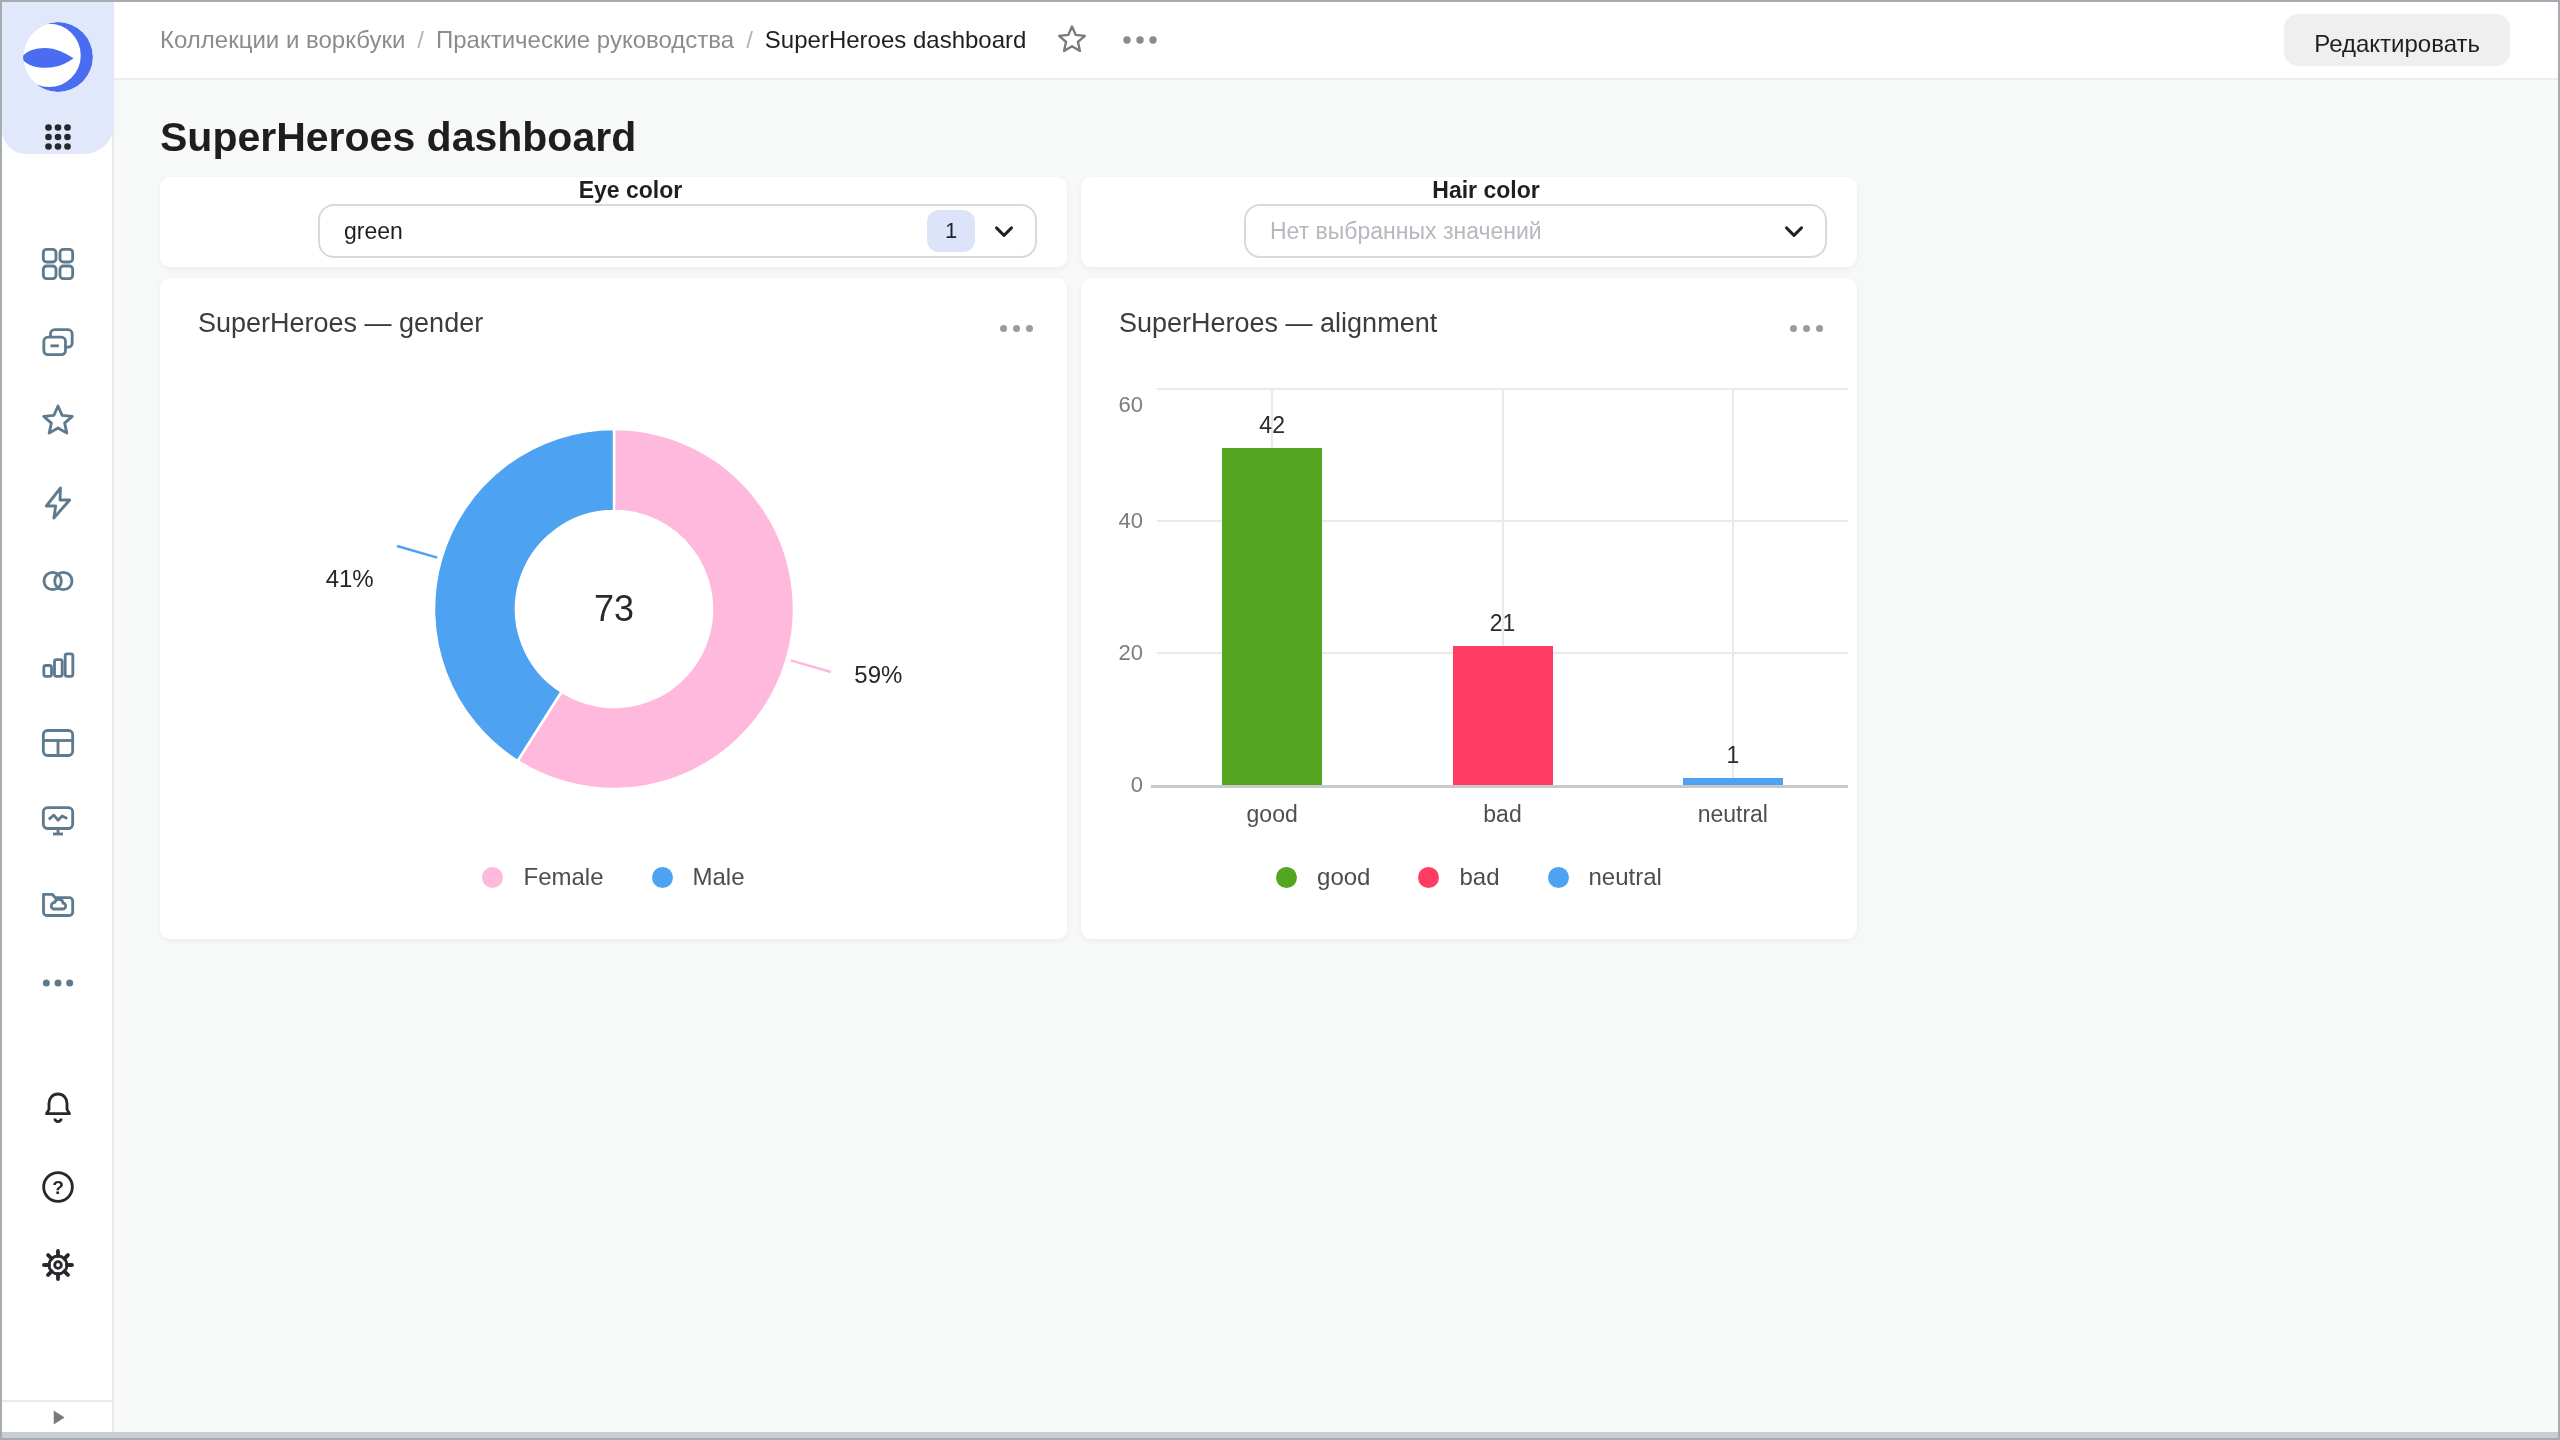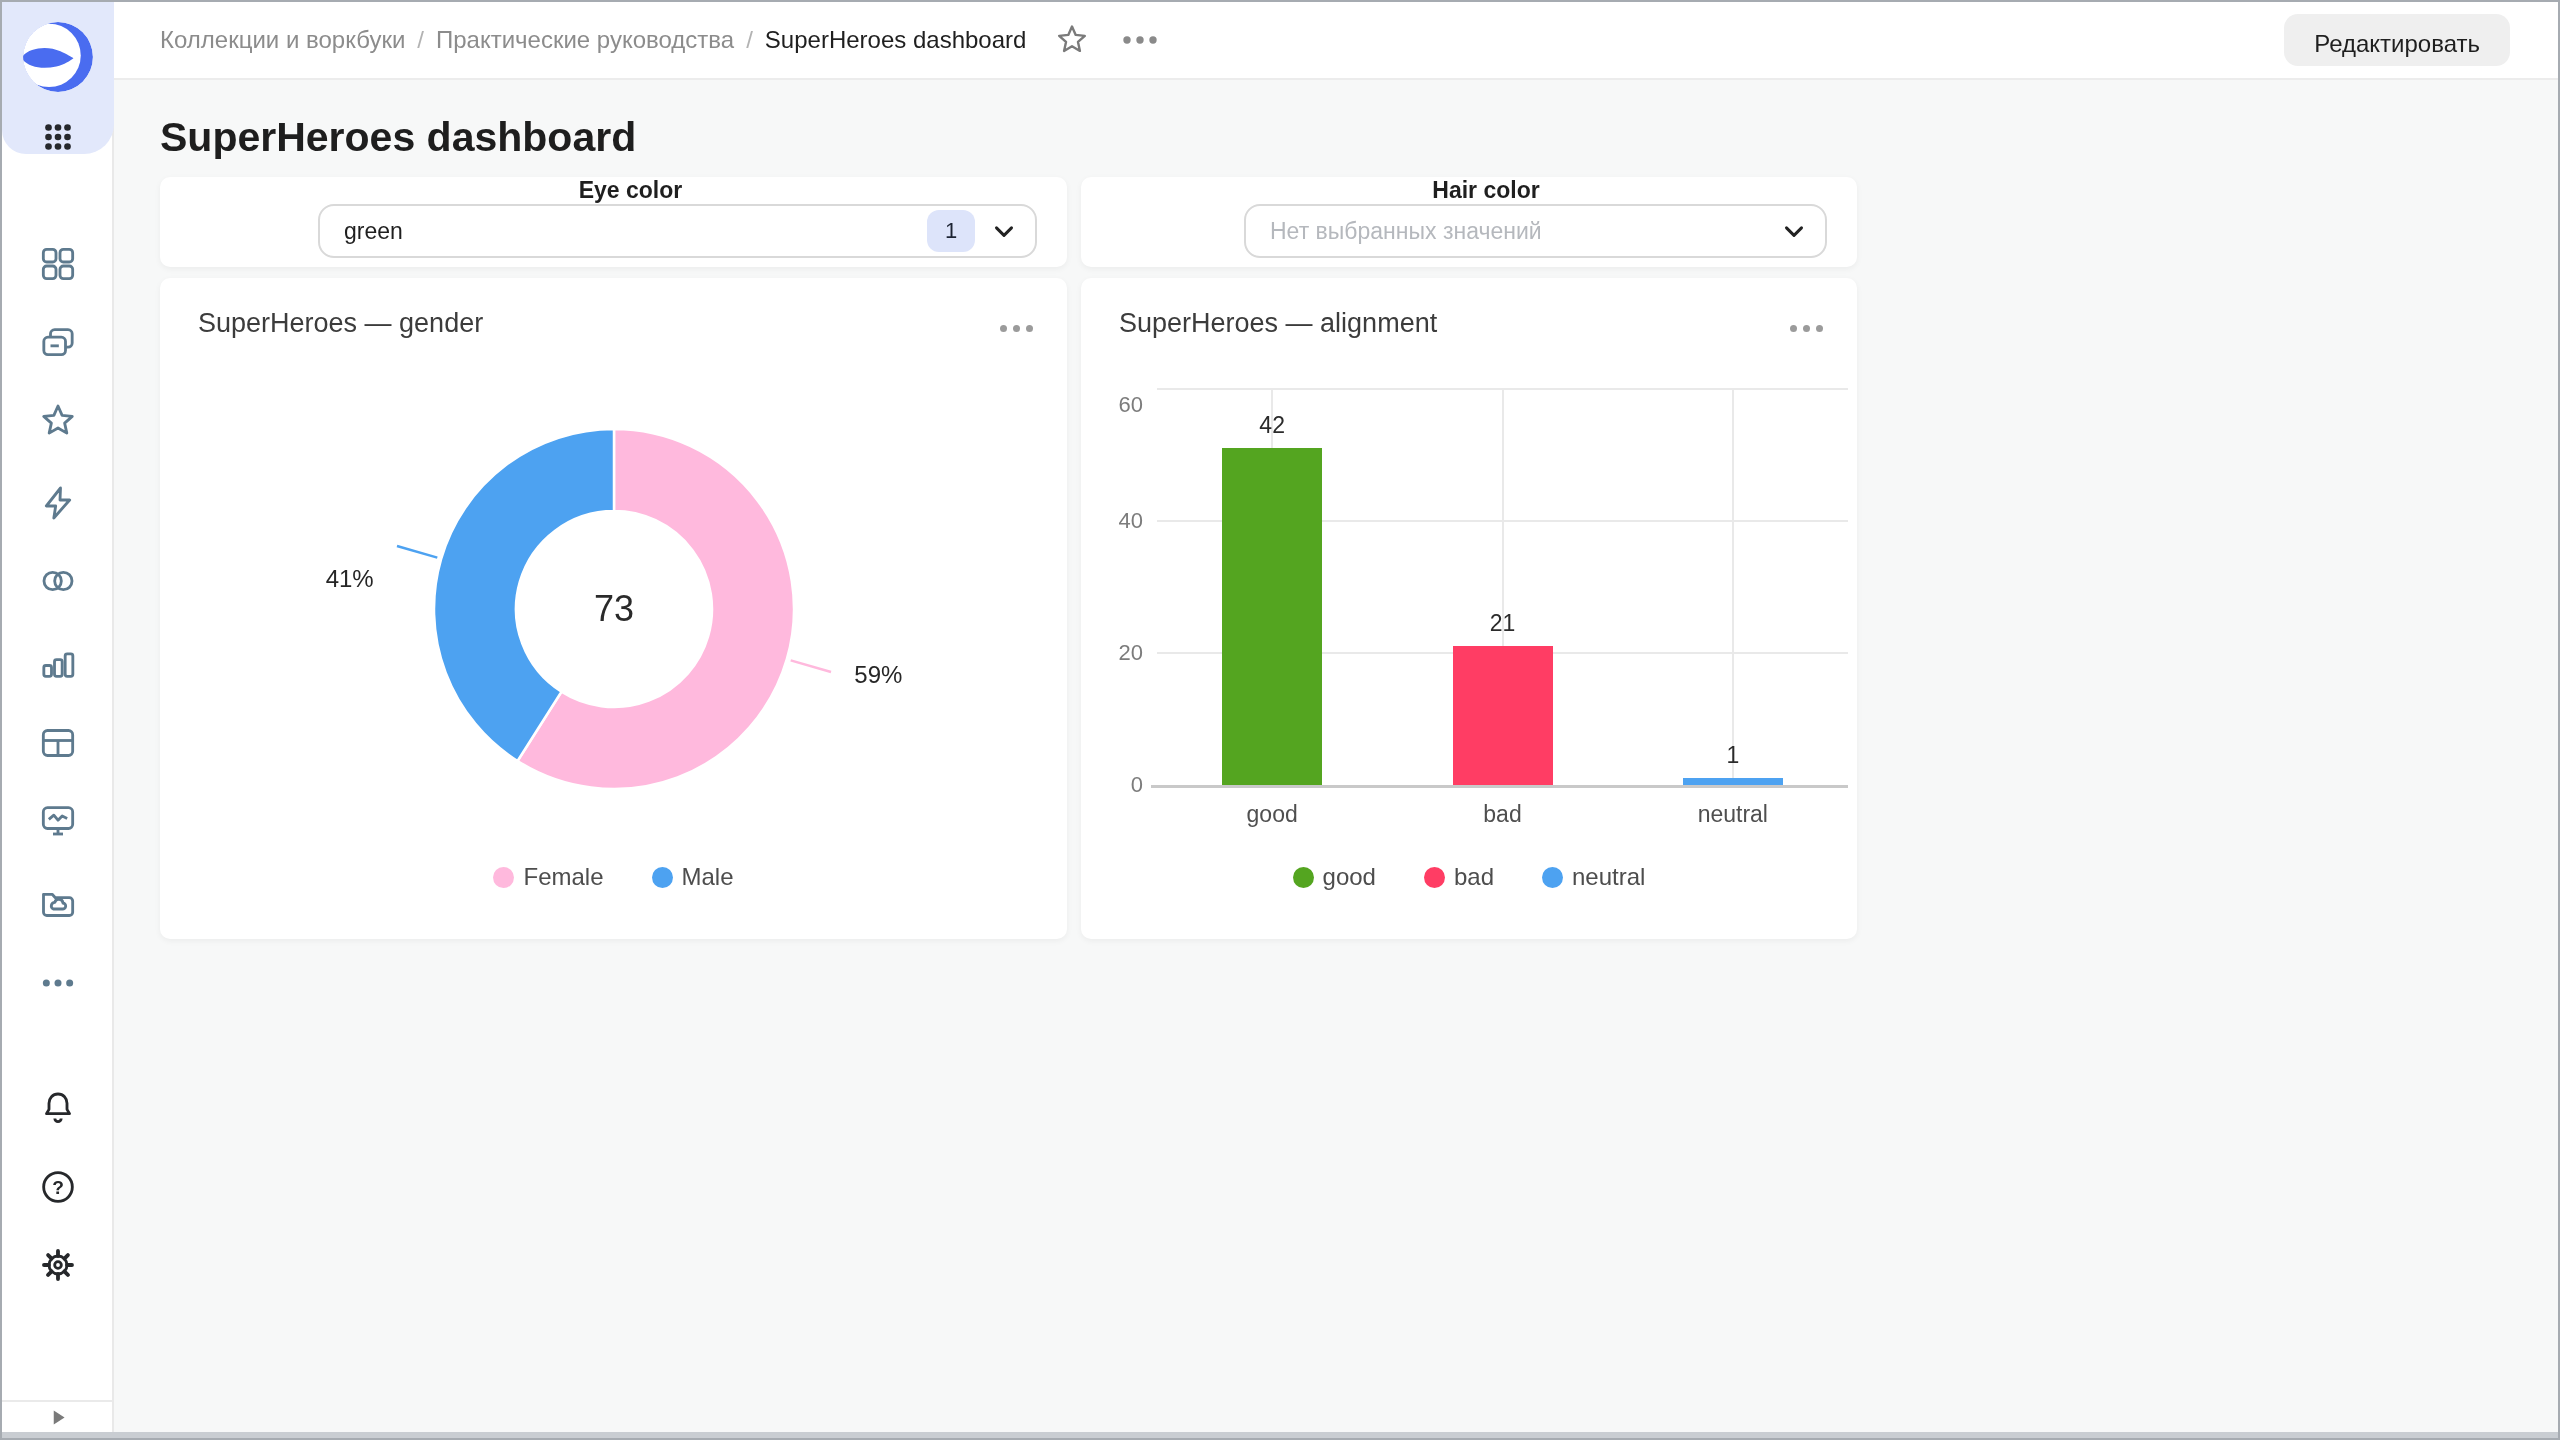--- a/index.html
+++ b/index.html
@@ -66,21 +66,21 @@
   .card-menu i { width:7px; height:7px; border-radius:50%; background:#9b9b9b; display:block; }
 
   .pie-area, .bar-area { position:absolute; left:0; top:0; right:0; bottom:0; }
   .pie-svg { position:absolute; left:0; top:0; width:907px; height:661px; }
   .donut-total { position:absolute; left:374px; top:310px; width:160px; text-align:center;
                  font-size:36px; color:#2a2a2a; }
   .pct { position:absolute; font-size:24px; color:#262626; white-space:nowrap; }
 
   .legend { position:absolute; left:0; right:0; top:585px; display:flex; justify-content:center;
             gap:48px; align-items:center; }
-  .lg-item { display:flex; align-items:center; gap:9px; cursor:pointer; }
+  .lg-item { display:flex; align-items:center; gap:20px; cursor:pointer; }
   .lg-dot { width:21px; height:21px; border-radius:50%; }
   .lg-label { font-size:24px; color:#4d4d4d; }
 
   .hgrid { position:absolute; height:2px; background:#e9e9e9; }
   .vgrid { position:absolute; width:2px; background:#e9e9e9; }
   .xaxis { position:absolute; height:3px; background:#c9c9c9; }
   .bar   { position:absolute; cursor:pointer; }
   .bar-val { position:absolute; width:100px; text-align:center; font-size:23px; font-weight:500; color:#2b2b2b; }
   .ytick  { position:absolute; left:4px; width:58px; text-align:right; font-size:22px; color:#7c7c7c; }
   .cat    { position:absolute; width:160px; text-align:center; font-size:23px; color:#4f4f4f; }

